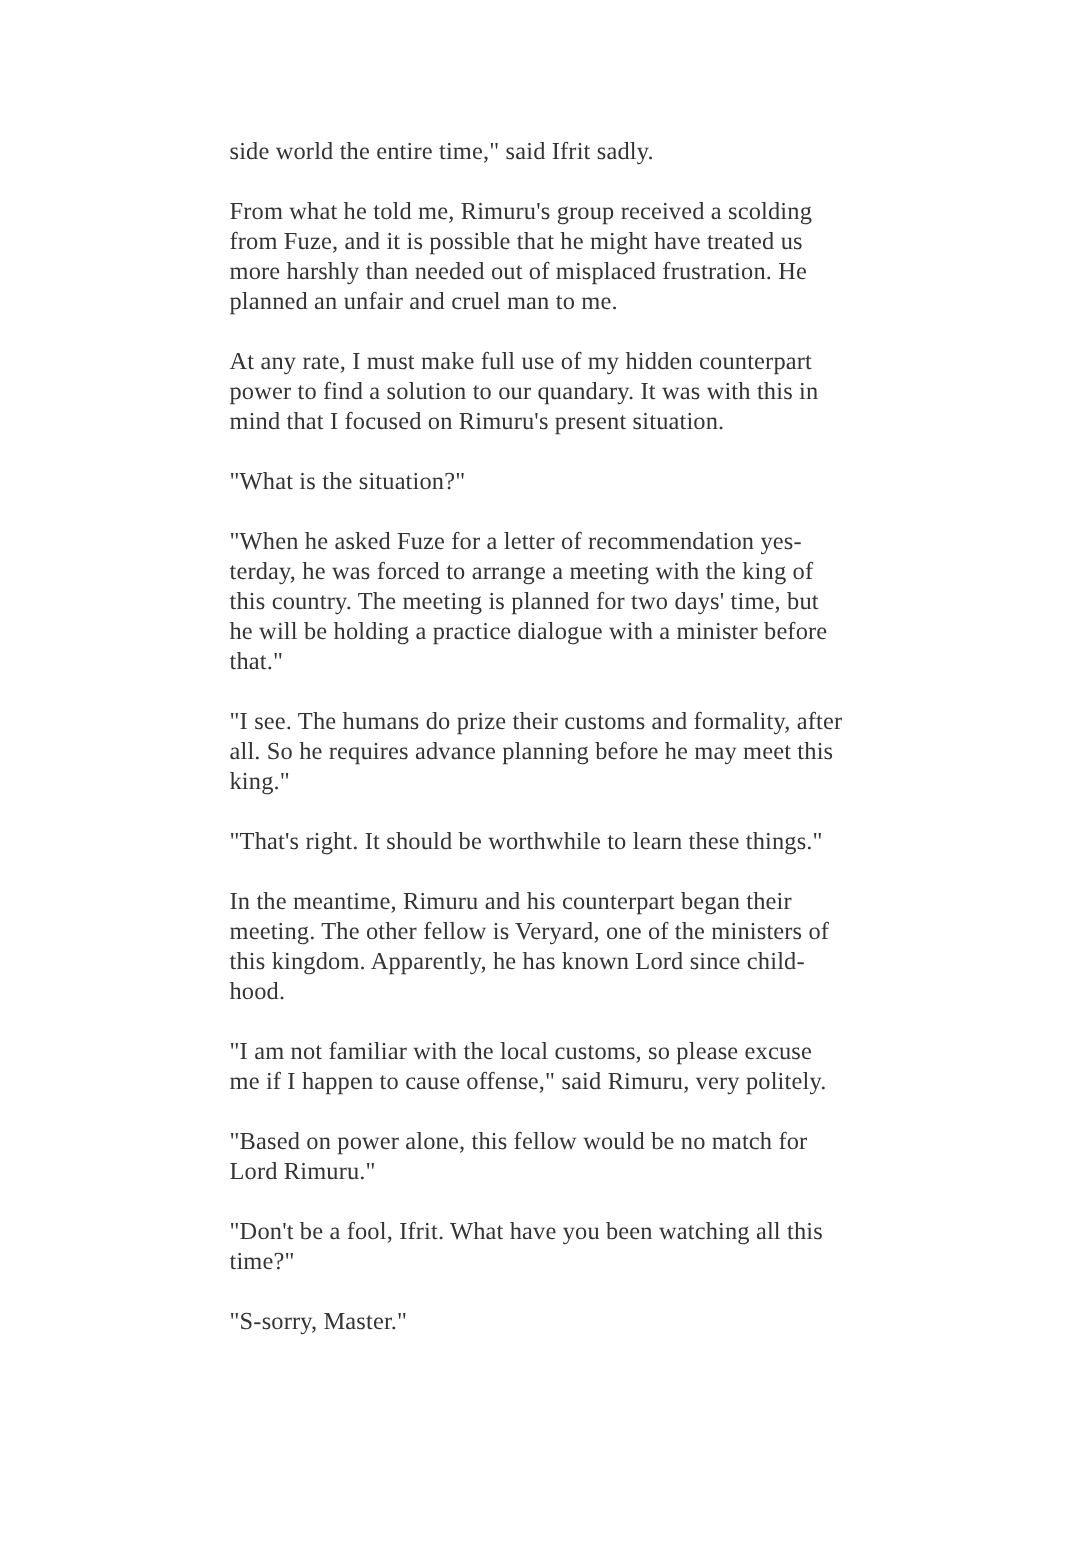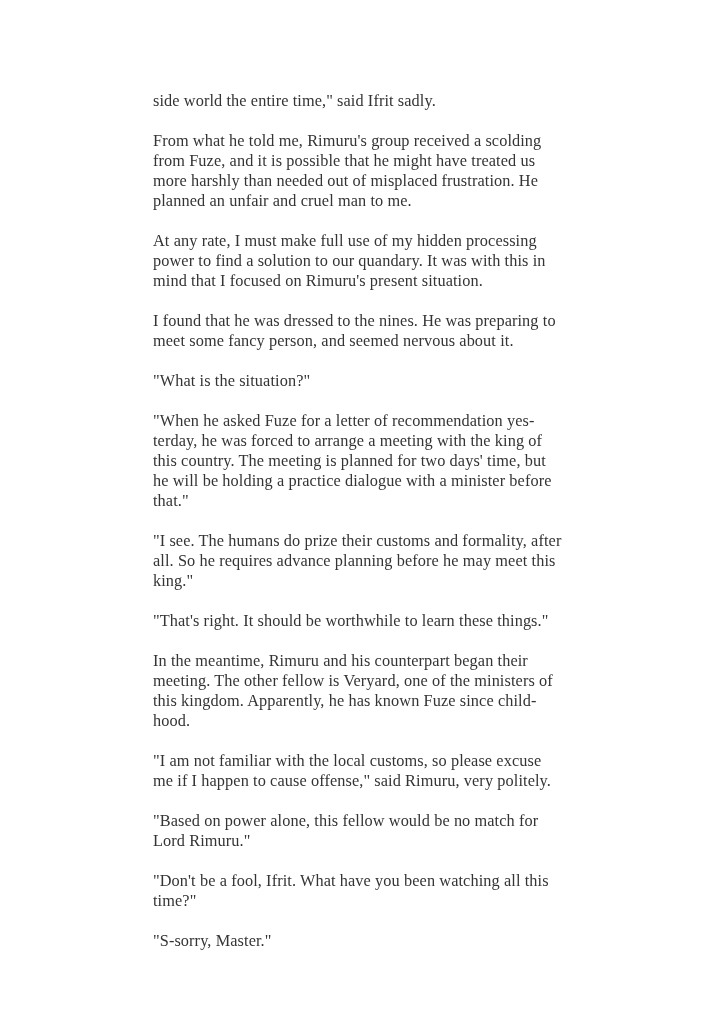--- a/index.html
+++ b/index.html
@@ -36,38 +36,36 @@
 </head>
 <body>
 
 <div class="page">
   <div class="page-text" style="color: rgb(52, 52, 52);">
       <p>side world the entire time," said Ifrit sadly.</p>
       <p>From what he told me, Rimuru's group received a scolding
 from Fuze, and it is possible that he might have treated us
 more harshly than needed out of misplaced frustration. He
 planned an unfair and cruel man to me.</p>
-      <p>At any rate, I must make full use of my hidden processing
+      <p>At any rate, I must make full use of my hidden counterpart
 power to find a solution to our quandary. It was with this in
 mind that I focused on Rimuru's present situation.</p>
-      <p>I found that he was dressed to the nines. He was preparing to
-meet some fancy person, and seemed nervous about it.</p>
       <p>"What is the situation?"</p>
       <p>"When he asked Fuze for a letter of recommendation yes-
 terday, he was forced to arrange a meeting with the king of
 this country. The meeting is planned for two days' time, but
 he will be holding a practice dialogue with a minister before
 that."</p>
       <p>"I see. The humans do prize their customs and formality, after
 all. So he requires advance planning before he may meet this
 king."</p>
       <p>"That's right. It should be worthwhile to learn these things."</p>
       <p>In the meantime, Rimuru and his counterpart began their
 meeting. The other fellow is Veryard, one of the ministers of
-this kingdom. Apparently, he has known Fuze since child-
+this kingdom. Apparently, he has known Lord since child-
 hood.</p>
       <p>"I am not familiar with the local customs, so please excuse
 me if I happen to cause offense," said Rimuru, very politely.</p>
       <p>"Based on power alone, this fellow would be no match for
 Lord Rimuru."</p>
       <p>"Don't be a fool, Ifrit. What have you been watching all this
 time?"</p>
       <p>"S-sorry, Master."</p>
     </div>
 </div>

